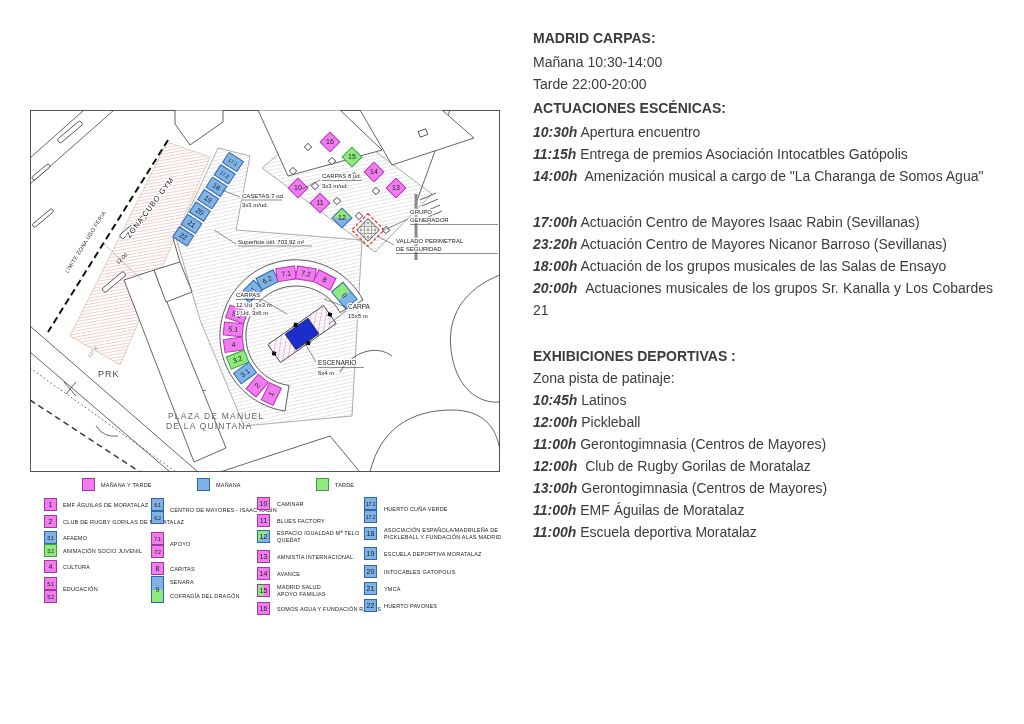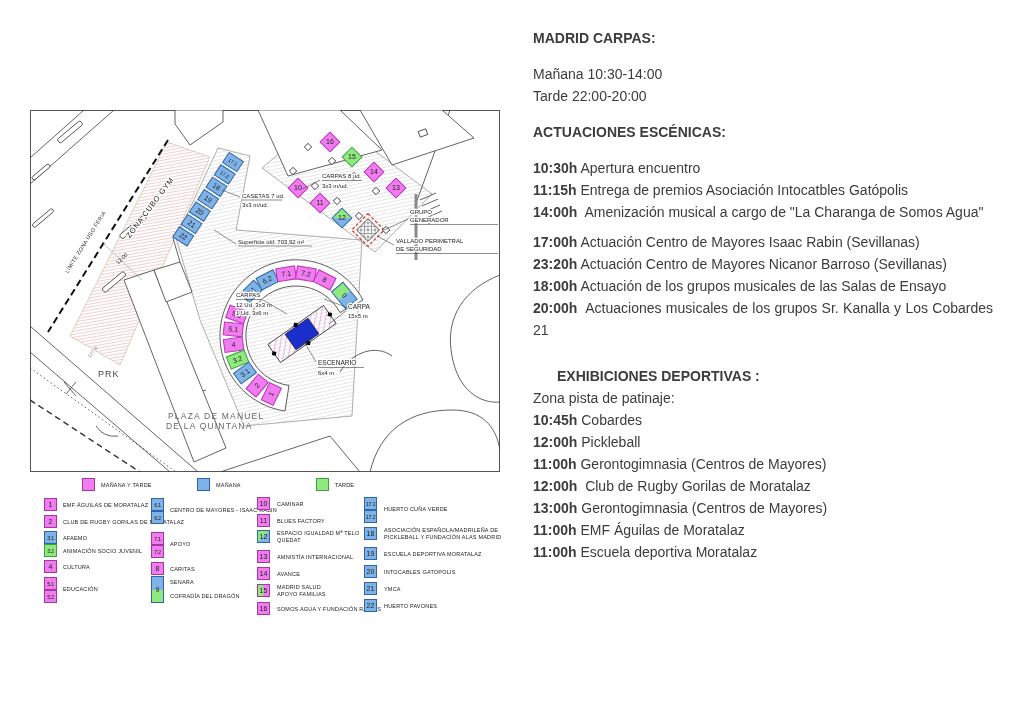--- a/index.html
+++ b/index.html
@@ -2,25 +2,25 @@
 <html><head>
 <meta charset="utf-8">
 <style>
   html,body{margin:0;padding:0;}
   body{width:1024px;height:724px;position:relative;background:#fff;overflow:hidden;
        font-family:"Liberation Sans",sans-serif;color:#3d3d3d;}
 
   
   #sched{position:absolute;left:533px;top:27px;width:460px;font-size:14px;line-height:22px;color:#3c3c3c;}
   #sched .h{font-weight:bold;}
-  #sched .sec{margin-top:14px;}
-  #sched .sec8{margin-top:8px;}
-  #sched .sec24{margin-top:24px;margin-left:24px;}
+  #sched .sec{margin-top:2px;}
+  #sched .sec8{margin-top:24px;}
+  #sched .sec24{margin-top:24px;}
   #sched .just{text-align:justify;}
-  #sched b{font-weight:bold;}
+  #sched b{font-weight:bold;font-style:italic;}
 
   
   #map{position:absolute;left:30px;top:110px;}
   svg{font-family:"Liberation Sans",sans-serif;}
   svg text{fill:#222;}
   .halo{paint-order:stroke;stroke:#fff;stroke-width:2.4px;fill:#222;}
   .bx-p{fill:#F07CEF;stroke:#B92FB9;stroke-width:1;}
   .bx-b{fill:#7FB2E6;stroke:#2F66A8;stroke-width:1;}
   .bx-g{fill:#8FE97F;stroke:#3FA03F;stroke-width:1;}
   .num{font-size:7px;text-anchor:middle;fill:#222;}
@@ -394,21 +394,21 @@
   <div><b>11:15h</b> <span>Entrega de premios Asociación Intocatbles Gatópolis</span></div>
   <div class="just"><b>14:00h</b>&nbsp; <span>Amenización musical a cargo de "La Charanga de Somos Agua"</span></div>
 
   <div class="sec8"><b>17:00h</b> <span>Actuación Centro de Mayores Isaac Rabin (Sevillanas)</span></div>
   <div><b>23:20h</b> <span>Actuación Centro de Mayores Nicanor Barroso (Sevillanas)</span></div>
   <div><b>18:00h</b> <span>Actuación de los grupos musicales de las Salas de Ensayo</span></div>
   <div class="just"><b>20:00h</b>&nbsp; <span>Actuaciones musicales de los grupos Sr. Kanalla y Los Cobardes 21</span></div>
 
   <div class="h sec24">EXHIBICIONES DEPORTIVAS :</div>
   <div>Zona pista de patinaje:</div>
-  <div><b>10:45h</b> <span>Cobardes</span></div>
+  <div><b>10:45h</b> <span>Latinos</span></div>
   <div><b>12:00h</b> <span>Pickleball</span></div>
 
   <div><b>11:00h</b> <span>Gerontogimnasia (Centros de Mayores)</span></div>
   <div><b>12:00h</b>&nbsp; <span>Club de Rugby Gorilas de Moratalaz</span></div>
   <div><b>13:00h</b> <span>Gerontogimnasia (Centros de Mayores)</span></div>
 
   <div><b>11:00h</b> <span>EMF Águilas de Moratalaz</span></div>
   <div><b>11:00h</b> <span>Escuela deportiva Moratalaz</span></div>
 </div>
 

